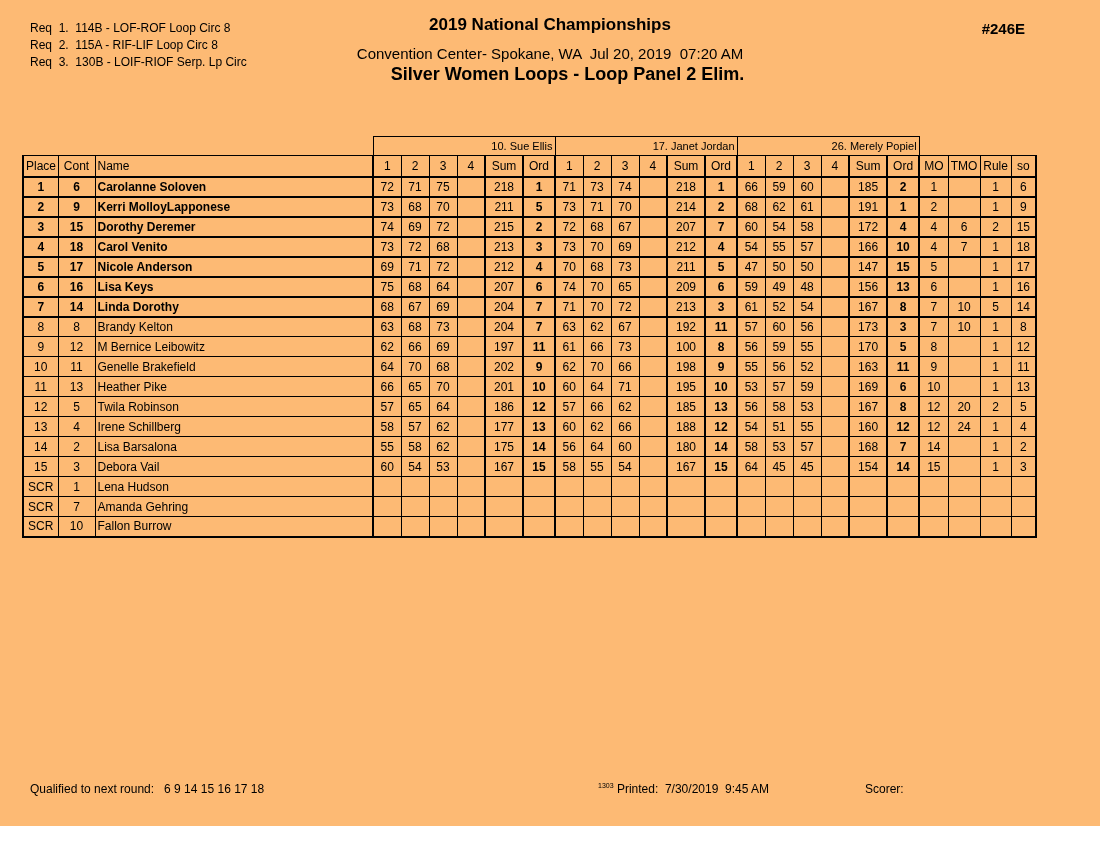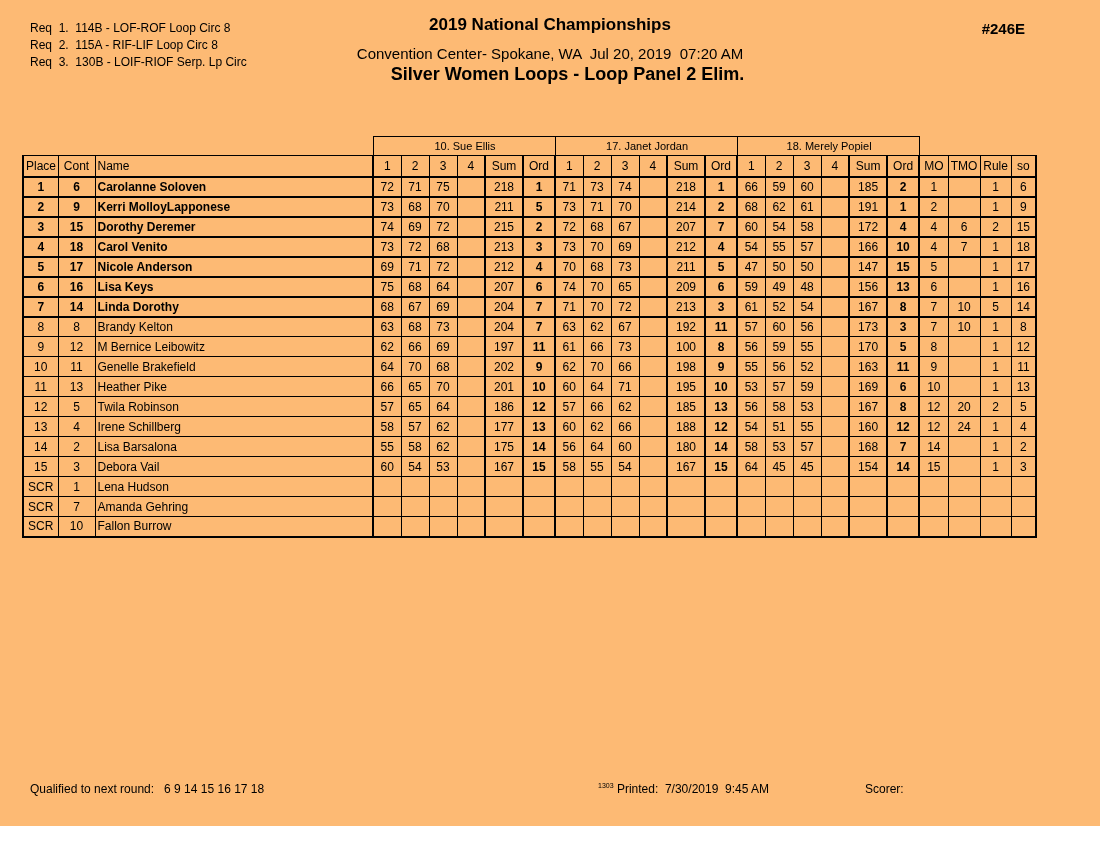--- a/index.html
+++ b/index.html
@@ -15,21 +15,21 @@
   .venue  { font-size:15px; margin-top:10px; white-space:pre; }
   .event  { font-size:18px; font-weight:bold; margin-top:2px; white-space:pre;margin-left:35px; }
   .report { font-size:15px; margin-top:3px; white-space:pre; }
   .repnum { position:absolute; right:75px; top:20px; font-size:15px; font-weight:bold; }
 
   table.results { position:absolute; left:22px; top:136px; border-collapse:collapse;
                   table-layout:fixed; width:1013px; font-size:12px; }
   table.results td { border:1px solid #000; padding:0 2px; height:20px;
                      overflow:hidden; white-space:nowrap; line-height:18px; }
   tr.judges td { border:none; height:19px; }
-  tr.judges td.jbox { border:1px solid #000; font-size:11px; text-align:center; padding-left:4px; }
+  tr.judges td.jbox { border:1px solid #000; font-size:11px; text-align:right; padding-left:4px; }
   tr.colhead td { height:21px; }
   .c    { text-align:center; padding:0 1px; }
   .name { text-align:left; padding-left:5px; }
   .bl2  { border-left-width:2px !important; }
   .br2  { border-right-width:2px !important; }
   td.ord { font-weight:bold; }
   tr.q td { border-top-width:2px; border-bottom-width:2px; }
   tr.q td.b { font-weight:bold; }
   tbody tr:last-child td { border-bottom-width:2px; }
 
@@ -83,21 +83,21 @@
       <col style="width:29px">
         <col style="width:32px">
         <col style="width:31px">
         <col style="width:25px">
     </colgroup>
     <thead>
       <tr class="judges">
         <td colspan="3"></td>
         <td class="jbox" colspan="6">10.  Sue Ellis</td>
         <td class="jbox" colspan="6">17.  Janet Jordan</td>
-        <td class="jbox" colspan="6">18.  Merely Popiel</td>
+        <td class="jbox" colspan="6">26.  Merely Popiel</td>
         <td colspan="4"></td>
       </tr>
       <tr class="colhead" id="colhead-row">
           <td class="c bl2">Place</td>
           <td class="c">Cont</td>
           <td class="name">Name</td>
           <td class="c bl2">1</td>
           <td class="c">2</td>
           <td class="c">3</td>
           <td class="c">4</td>

